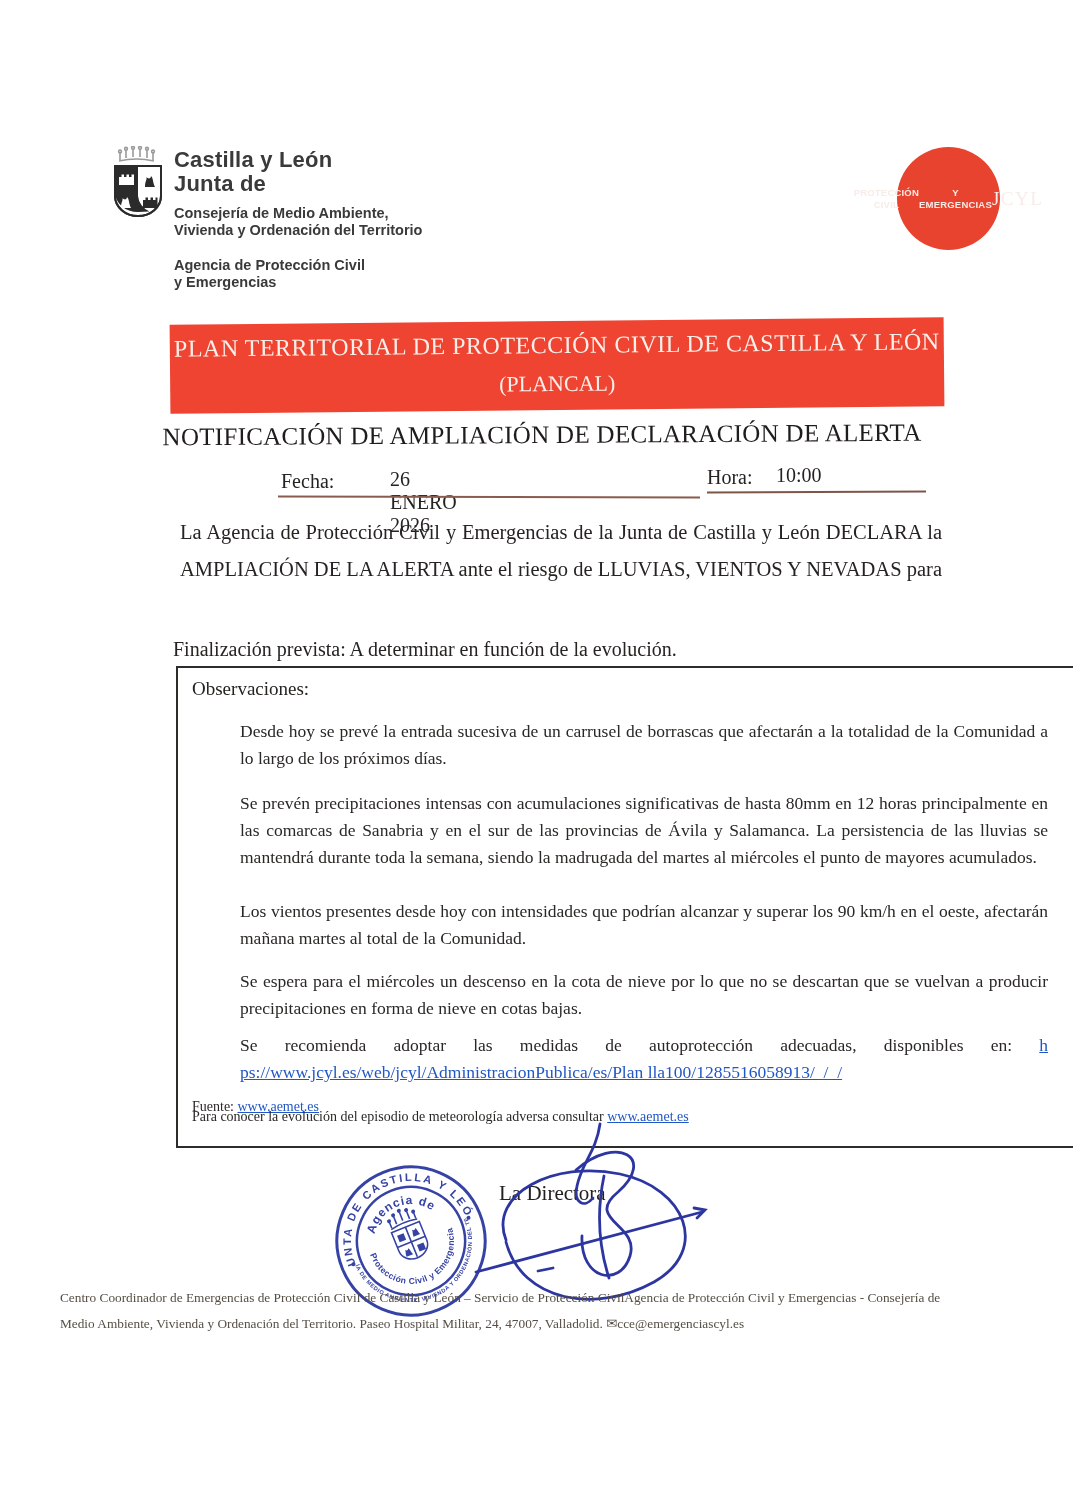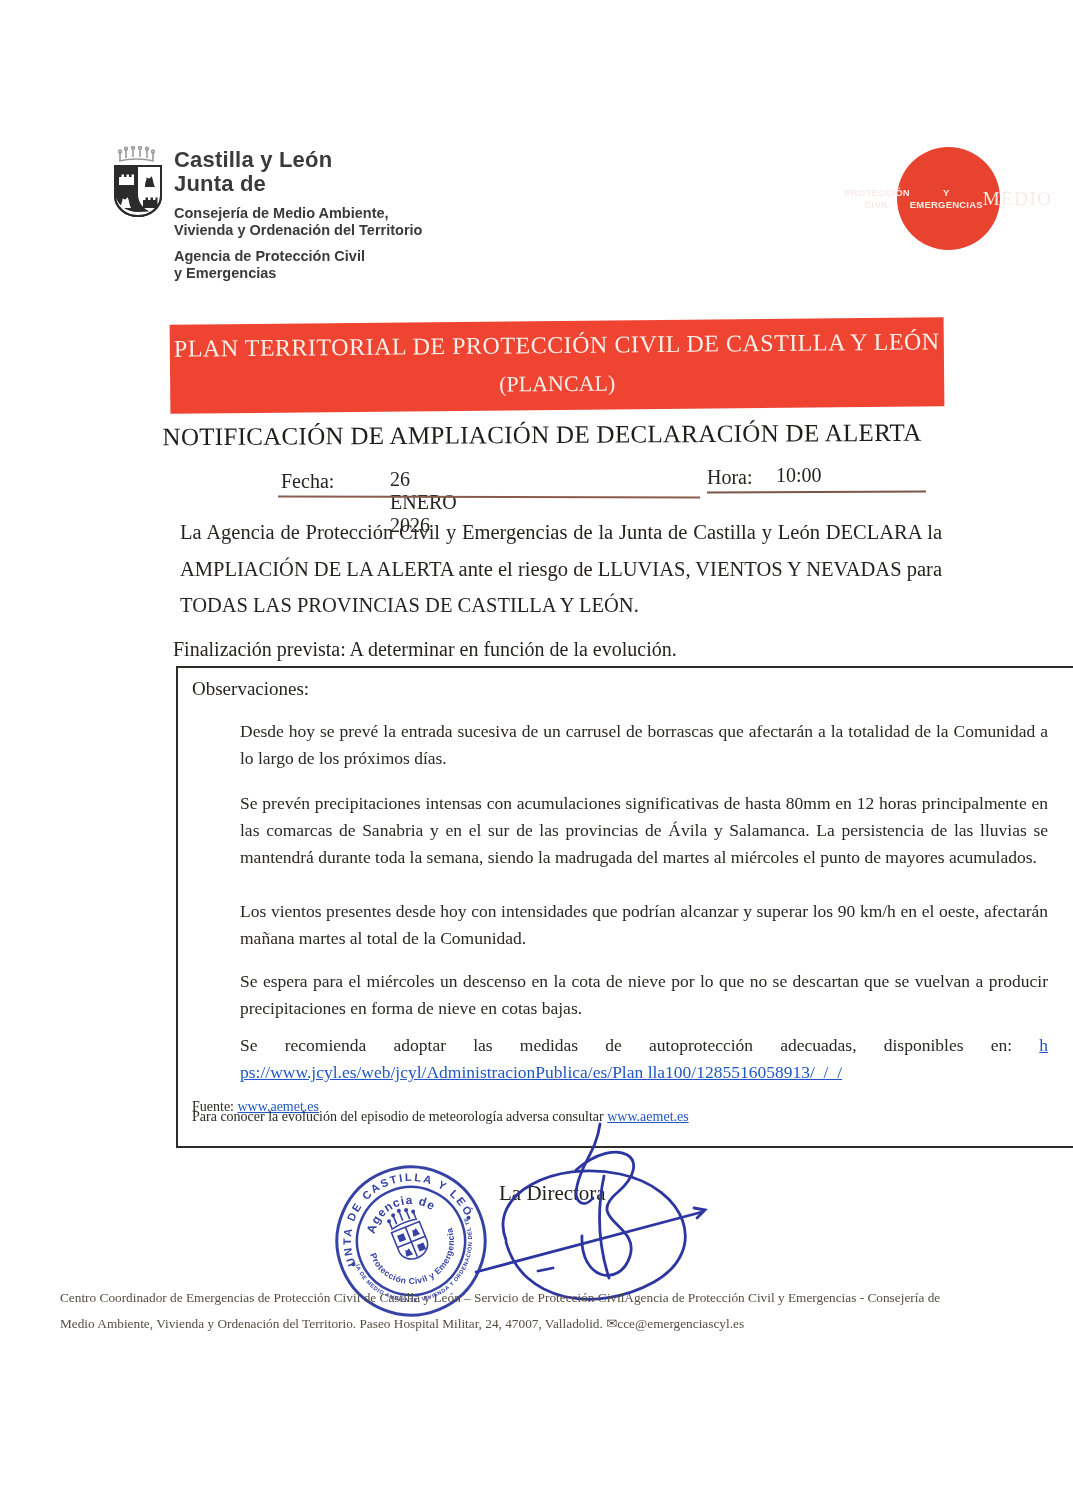--- a/index.html
+++ b/index.html
@@ -7,21 +7,21 @@
     position:relative; width:1073px; height:1487px; margin:0 auto;
     background:#ffffff; overflow:hidden;
     font-family:"Liberation Serif", serif; color:#262421;
   }
   
   .logo-block{position:absolute; left:110px; top:142px;}
   .coat{position:absolute; left:2px; top:4px;}
   .logo-text{position:absolute; left:64px; top:6px; width:330px; font-family:"Liberation Sans", sans-serif; color:#3a3a3a;}
   .org{font-size:22px; font-weight:bold; line-height:24px; letter-spacing:.2px;}
   .dept{margin-top:9px; font-size:14.5px; font-weight:bold; line-height:17px;}
-  .agency{margin-top:9px; font-size:14.5px; font-weight:bold; line-height:17px;}
+  .agency{margin-top:18px; font-size:14.5px; font-weight:bold; line-height:17px;}
   
   .badge{
     position:absolute; left:897px; top:147px; width:103px; height:103px;
     background:#e8432e; border-radius:50%;
     display:flex; flex-direction:row; align-items:center; justify-content:center;
     color:#f7ece8; text-align:center;
   }
   .badge-l1,.badge-l2{font-family:"Liberation Sans", sans-serif; font-weight:bold; font-size:9.5px; line-height:12px; letter-spacing:.2px;}
   .badge-rule{width:40px; height:2px; background:#f7ece8; margin:6px 0 5px 0;}
   .badge-acr{font-size:19px; letter-spacing:1.5px; font-family:"Liberation Serif", serif;}
@@ -127,21 +127,21 @@
         <div>Agencia de Protección Civil</div>
         <div>y Emergencias</div>
       </div>
     </div>
   </div>
 
   <div class="badge">
     <div class="badge-l1">PROTECCIÓN CIVIL</div>
     <div class="badge-l2">Y EMERGENCIAS</div>
     <div class="badge-rule"></div>
-    <div class="badge-acr">MEDIO</div>
+    <div class="badge-acr">JCYL</div>
   </div>
 
   <div class="banner">
     <div class="banner-l1">PLAN TERRITORIAL DE PROTECCIÓN CIVIL DE CASTILLA Y LEÓN</div>
     <div class="banner-l2">(PLANCAL)</div>
   </div>
 
   <div class="doc-title">NOTIFICACIÓN DE AMPLIACIÓN DE DECLARACIÓN DE ALERTA</div>
 
   <div class="meta">
@@ -149,21 +149,20 @@
     <span class="fecha-value">26 ENERO 2026</span>
     <span class="hora-label">Hora:</span>
     <span class="hora-value">10:00</span>
     <div class="meta-rule1"></div>
     <div class="meta-rule2"></div>
   </div>
 
   <div class="declaration">
     <div class="decl-line">La Agencia de Protección Civil y Emergencias de la Junta de Castilla y León DECLARA la</div>
     <div class="decl-line">AMPLIACIÓN DE LA ALERTA ante el riesgo de LLUVIAS, VIENTOS Y NEVADAS para</div>
-    <div class="decl-line last">TODAS LAS PROVINCIAS DE CASTILLA Y LEÓN.</div>
   </div>
 
   <div class="finalizacion">Finalización prevista: A determinar en función de la evolución.</div>
 
   <div class="obs-box">
     <div class="obs-label">Observaciones:</div>
     <div class="obs-p obs-p1">Desde hoy se prevé la entrada sucesiva de un carrusel de borrascas que afectarán a la totalidad de la Comunidad a lo largo de los próximos días.</div>
     <div class="obs-p obs-p2">Se prevén precipitaciones intensas con acumulaciones significativas de hasta 80mm en 12 horas principalmente en las comarcas de Sanabria y en el sur de las provincias de Ávila y Salamanca. La persistencia de las lluvias se mantendrá durante toda la semana, siendo la madrugada del martes al miércoles el punto de mayores acumulados.</div>
     <div class="obs-p obs-p3">Los vientos presentes desde hoy con intensidades que podrían alcanzar y superar los 90 km/h en el oeste, afectarán mañana martes al total de la Comunidad.</div>
     <div class="obs-p obs-p4">Se espera para el miércoles un descenso en la cota de nieve por lo que no se descartan que se vuelvan a producir precipitaciones en forma de nieve en cotas bajas.</div>

